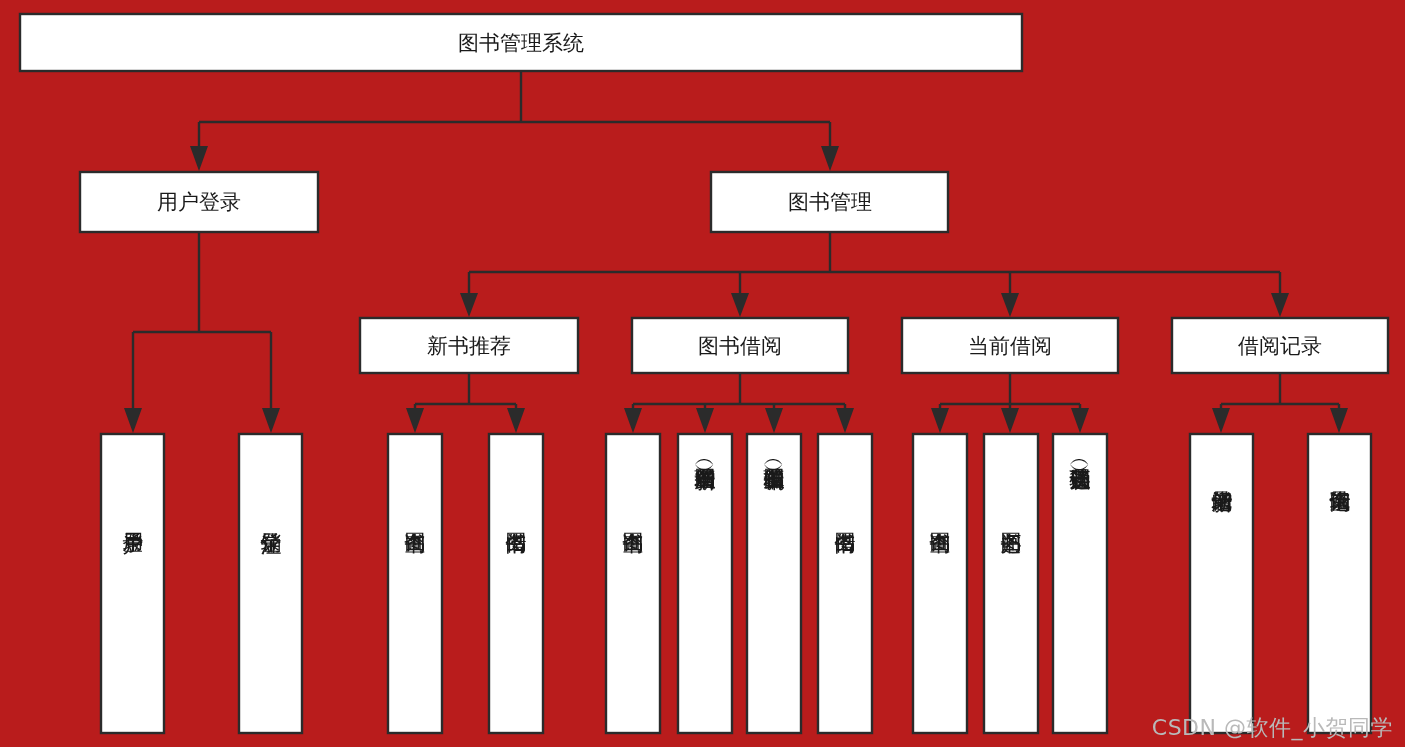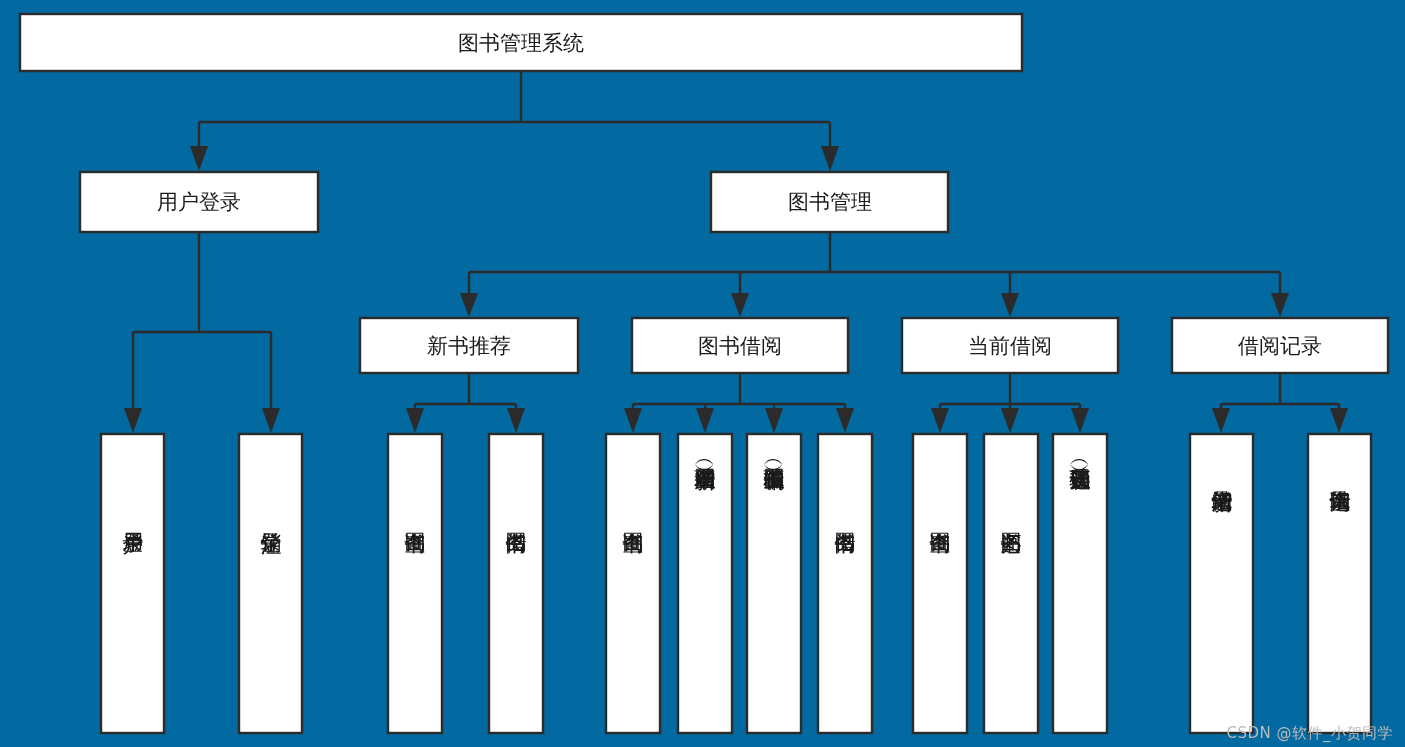--- a/index.html
+++ b/index.html
@@ -10,21 +10,21 @@
   body {
     width: 1405px;
     height: 747px;
     font-family: "DejaVu Sans", "Liberation Sans", sans-serif;
     overflow: hidden;
   }
   #diagram-root {
     position: relative;
     width: 1405px;
     height: 747px;
-    background: #0369a1;
+    background: #b91c1c;
   }
   svg#tree-svg {
     position: absolute;
     left: 0;
     top: 0;
     width: 1405px;
     height: 747px;
   }
   .node-box {
     fill: #ffffff;
@@ -52,21 +52,21 @@
     fill: #1a1a1a;
     font-family: "DejaVu Sans", "Liberation Sans", sans-serif;
     font-size: 21px;
     text-anchor: middle;
   }
   .watermark {
     position: absolute;
     right: 12px;
     bottom: 4px;
     font-family: "DejaVu Sans", "Liberation Sans", sans-serif;
-    font-size: 15px;
+    font-size: 22px;
     color: #b9b9b9;
     letter-spacing: 0.5px;
     white-space: nowrap;
     user-select: none;
   }
 </style>
 </head>
 <body>
 
 <div id="diagram-root">

